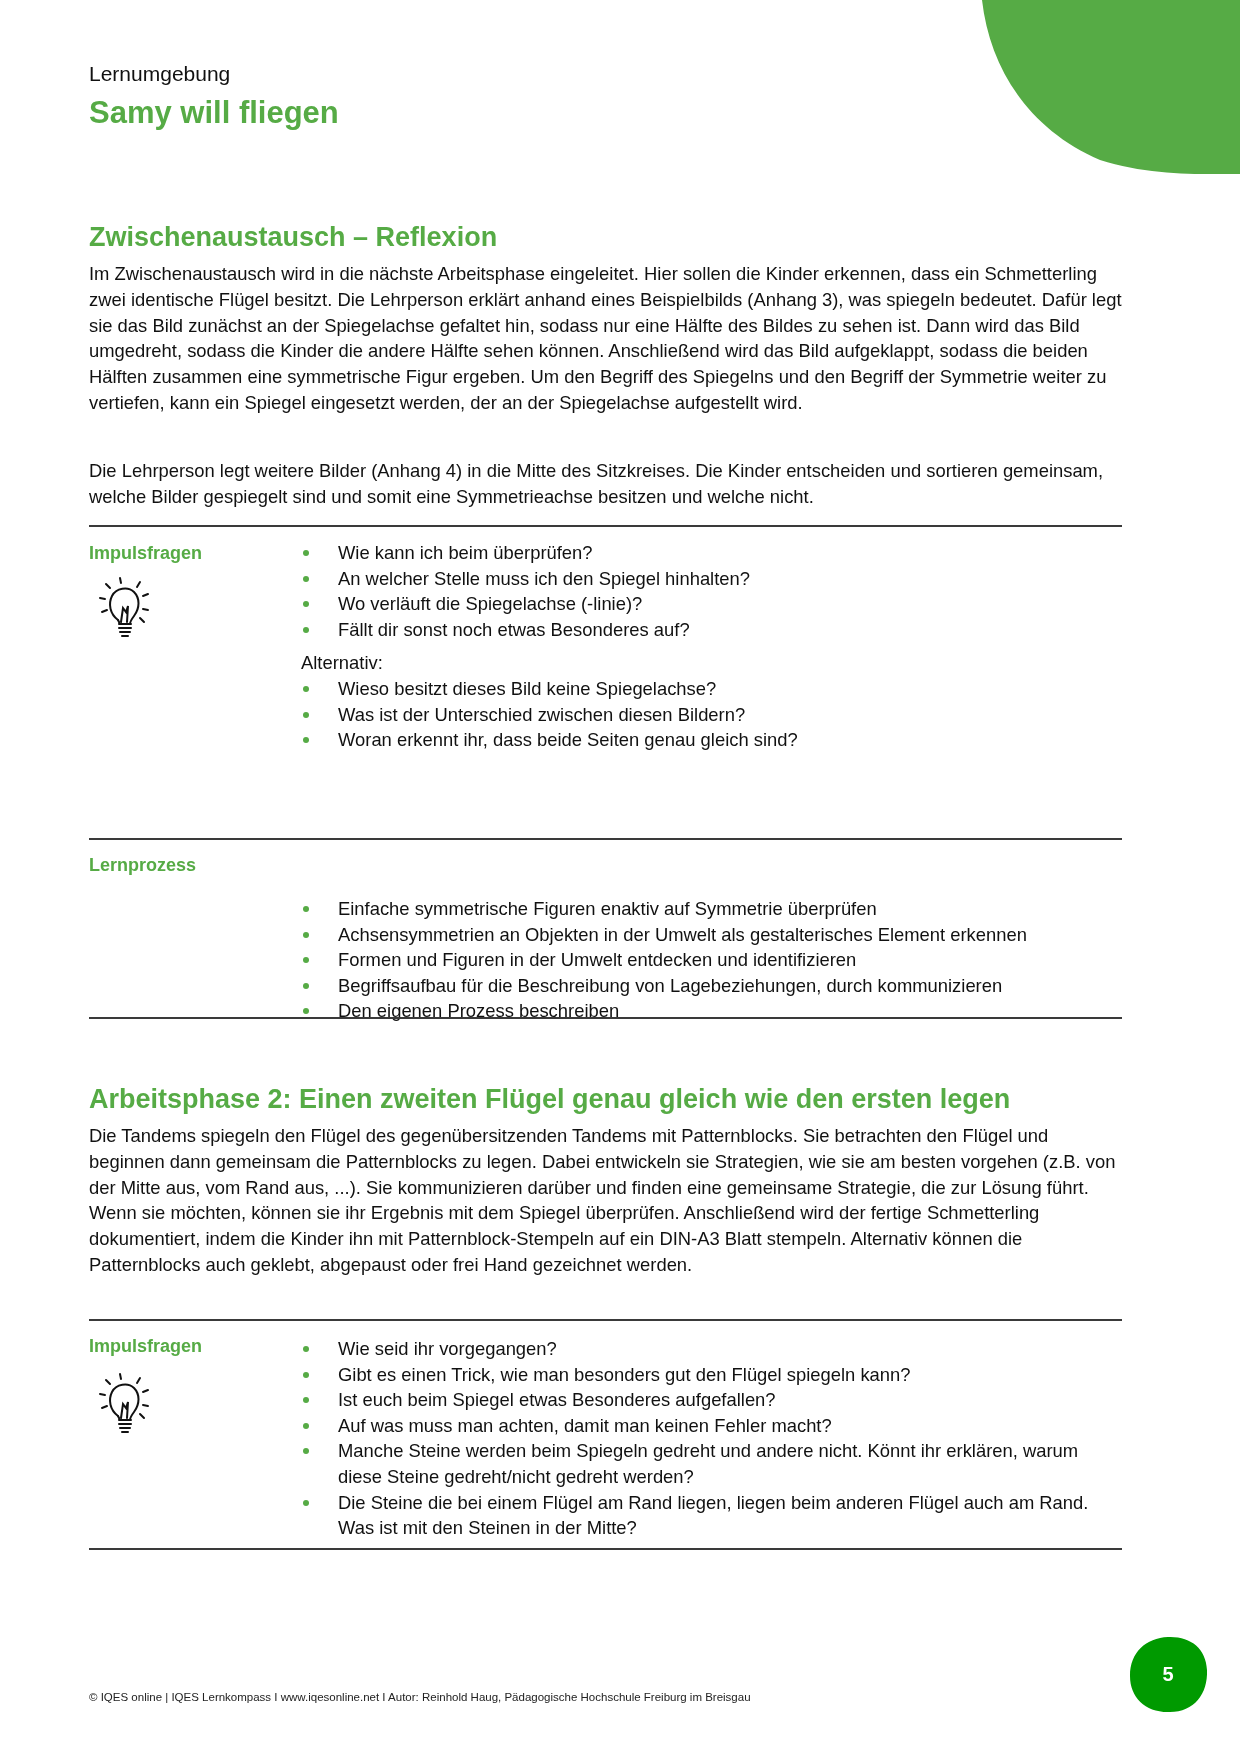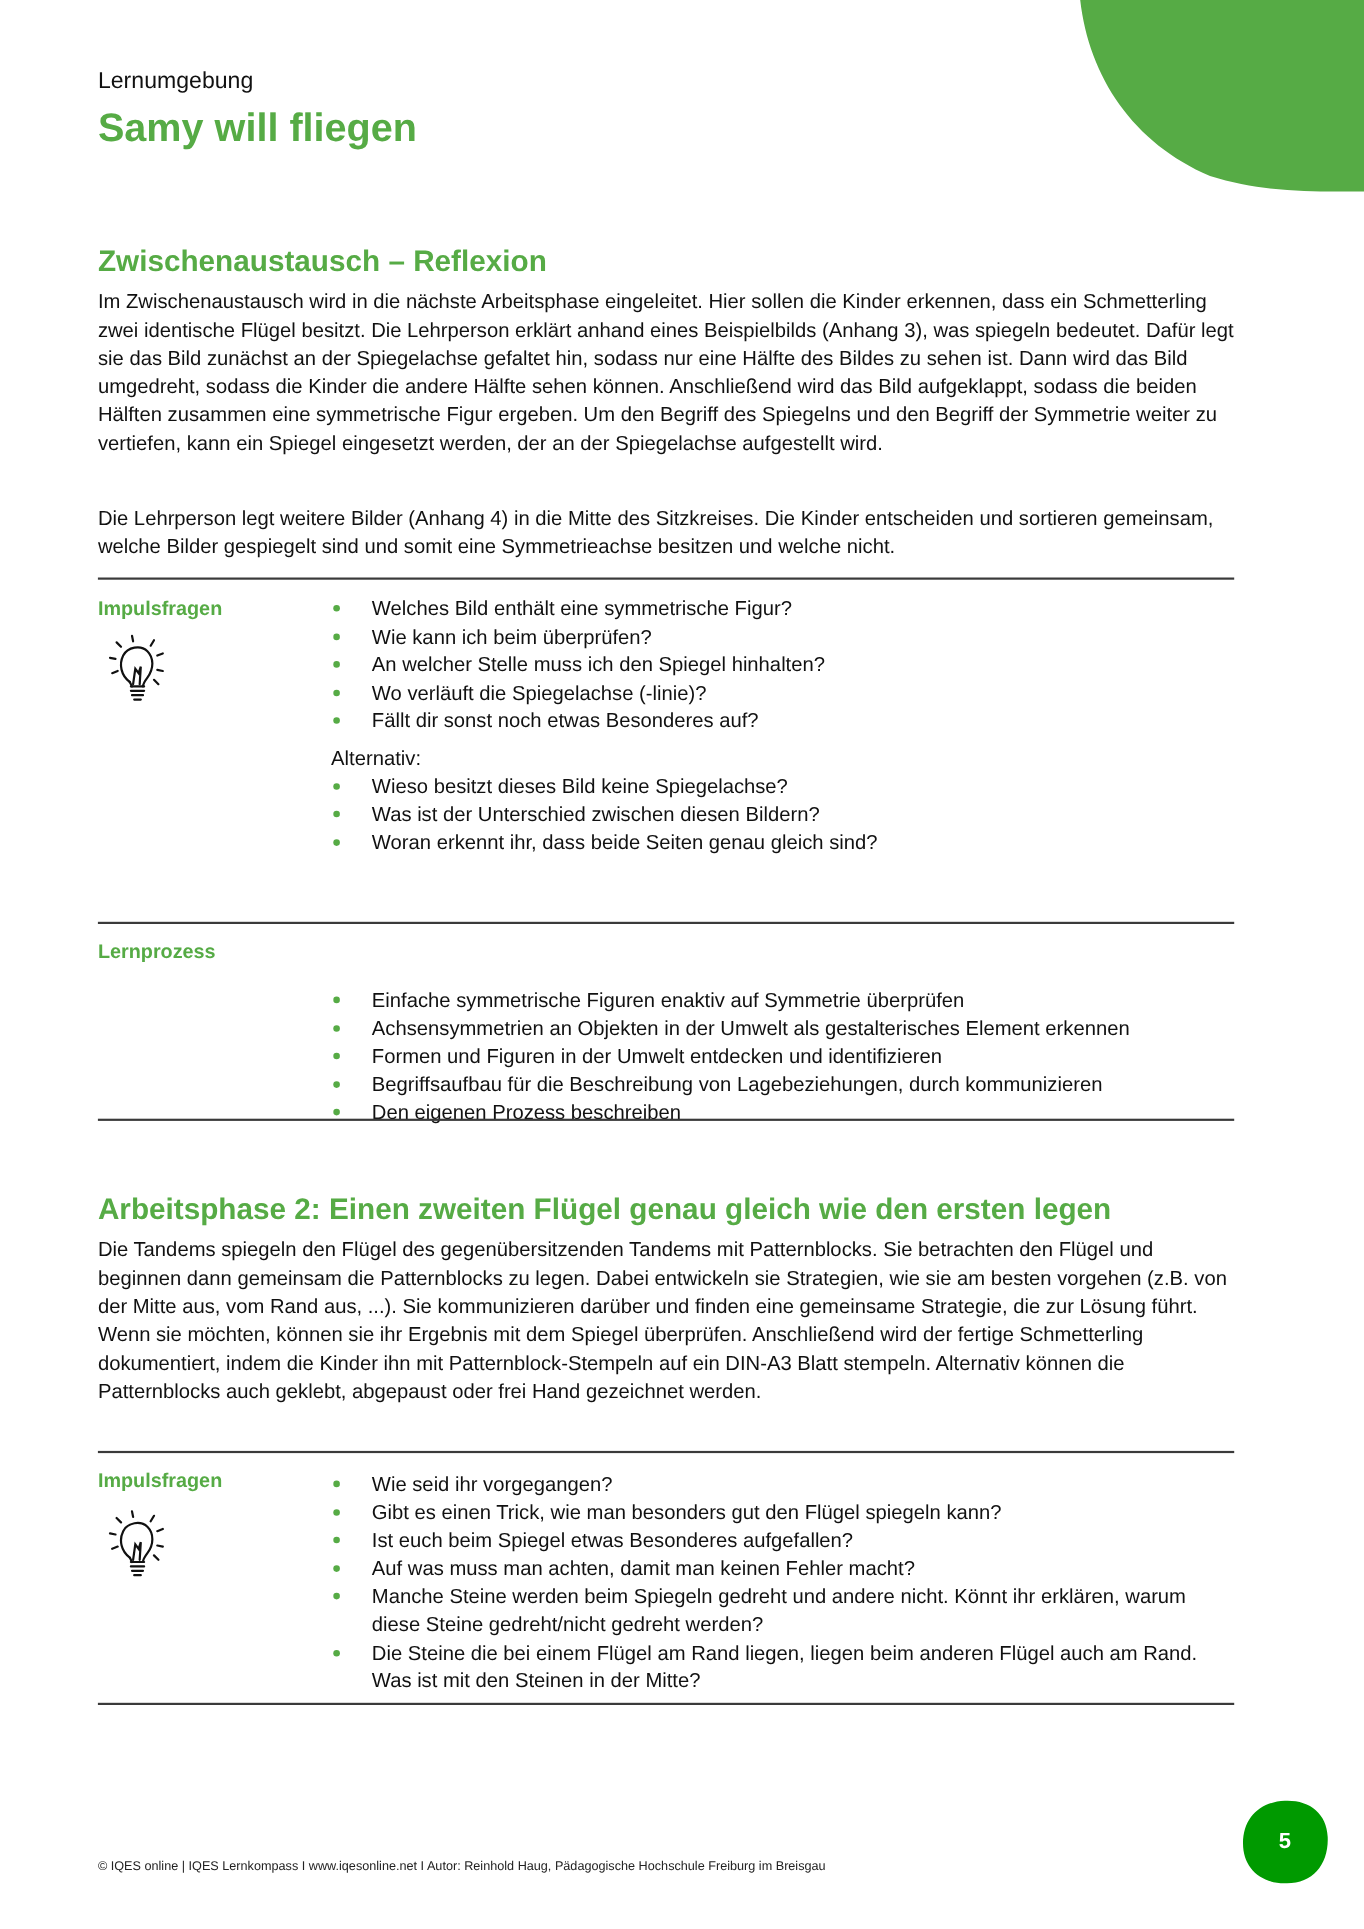--- a/index.html
+++ b/index.html
@@ -2,21 +2,21 @@
 <html><head>
 <meta charset="utf-8">
 <style>
   html, body { margin: 0; padding: 0; background: #ffffff; }
   body {
     width: 1240px; height: 1754px; position: relative; overflow: hidden;
     font-family: "Liberation Sans", sans-serif; color: #111111;
   }
   .corner-blob { position: absolute; top: 0; left: 980px; width: 260px; height: 176px; }
   .kicker { position: absolute; left: 89px; top: 62px; font-size: 21px; color: #111; }
-  .doc-title { position: absolute; left: 89px; top: 95px; font-size: 36px; font-weight: bold; color: #56ab45; margin: 0; }
+  .doc-title { position: absolute; left: 89px; top: 95px; font-size: 31px; font-weight: bold; color: #56ab45; margin: 0; }
 
   .section-heading { position: absolute; left: 89px; font-size: 27px; font-weight: bold; color: #56ab45; margin: 0; }
   .para { position: absolute; left: 89px; width: 1040px; font-size: 18.4px; line-height: 25.8px; margin: 0; }
 
   .rule { position: absolute; left: 89px; width: 1033px; height: 2px; background: #3a3a3a; }
 
   .table-label { position: absolute; left: 89px; font-size: 18px; font-weight: bold; color: #56ab45; }
   .bulb { position: absolute; left: 96px; width: 58px; height: 64px; }
 
   .col { position: absolute; left: 301px; width: 820px; font-size: 18.4px; line-height: 25.6px; }
@@ -59,21 +59,20 @@
     <path d="M22 44 C 14 38, 12 28, 16 20 C 20 12, 32 10, 38 16 C 44 22, 44 32, 38 40 C 35 44, 34 46, 34 48"></path>
     <path d="M22 44 L 24 48"></path>
     <path d="M23 48 L 35 48 M 23 52 L 35 52 M 24 56 L 34 56 M 26 60 L 32 60"></path>
     <path d="M25 46 L 27 32 L 30 36 L 32 30 L 31 46"></path>
     <path d="M10 8 L 14 12 M 24 2 L 25 7 M 44 6 L 41 11 M 52 18 L 47 20 M 52 34 L 47 33 M 4 22 L 9 23 M 6 36 L 11 34 M 48 46 L 44 42"></path>
   </g>
 </svg>
 
 <div class="col" style="top:540px">
   <ul>
-    <li>Welches Bild enthält eine symmetrische Figur?</li>
     <li>Wie kann ich beim überprüfen?</li>
     <li>An welcher Stelle muss ich den Spiegel hinhalten?</li>
     <li>Wo verläuft die Spiegelachse (-linie)?</li>
     <li>Fällt dir sonst noch etwas Besonderes auf?</li>
   </ul>
   <p class="sub-lead">Alternativ:</p>
   <ul>
     <li>Wieso besitzt dieses Bild keine Spiegelachse?</li>
     <li>Was ist der Unterschied zwischen diesen Bildern?</li>
     <li>Woran erkennt ihr, dass beide Seiten genau gleich sind?</li>

